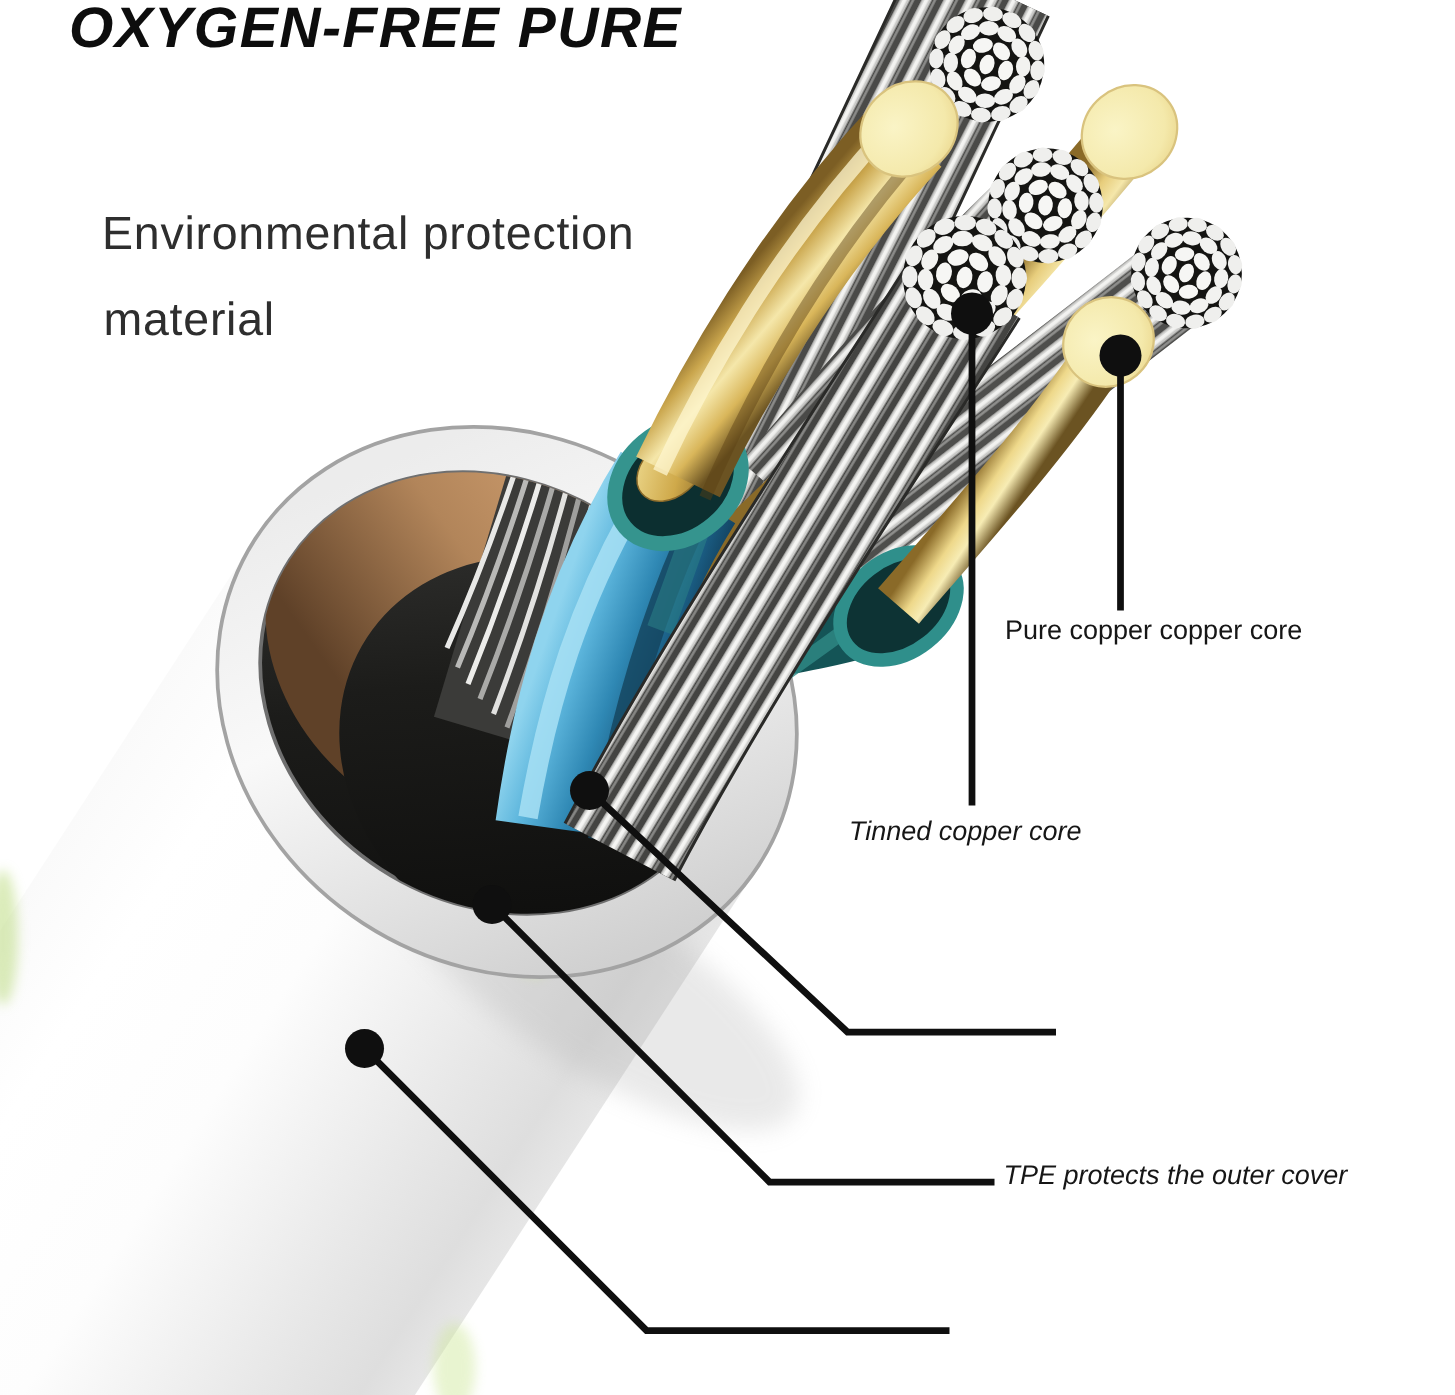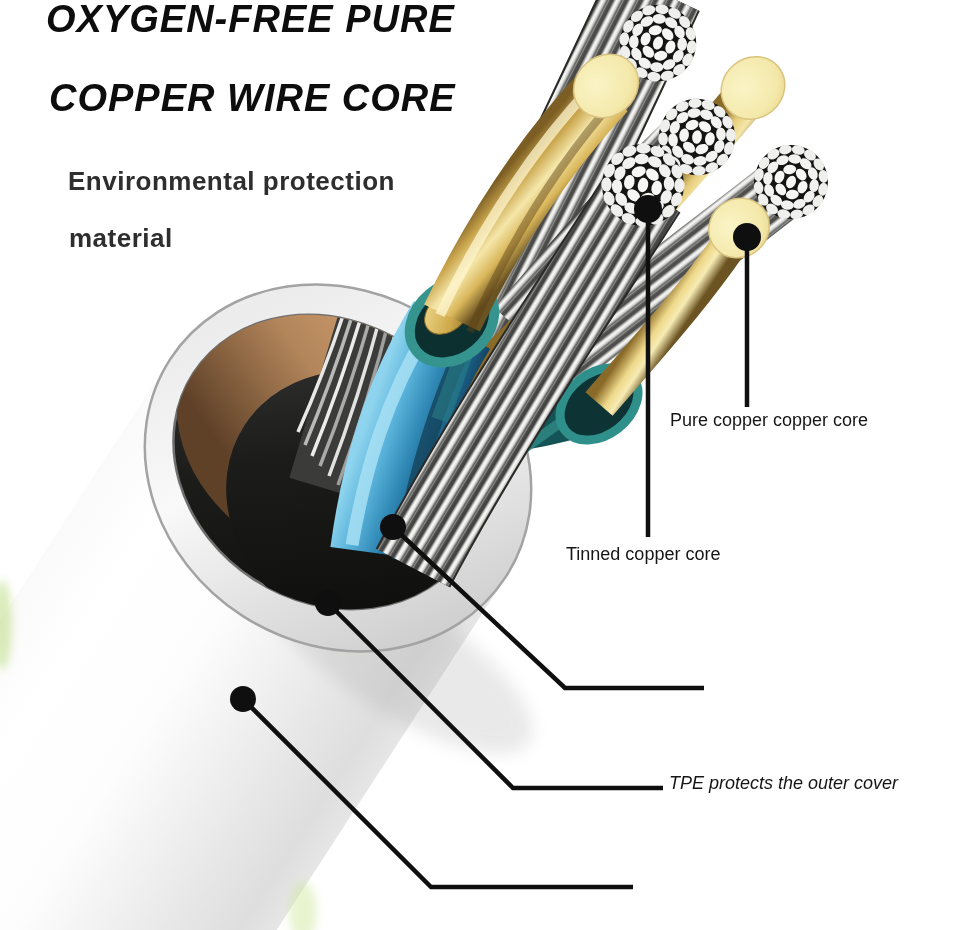--- a/index.html
+++ b/index.html
@@ -1,21 +1,21 @@
 <!DOCTYPE html>
 <html><head>
 <meta charset="utf-8">
 <style>
   html,body{margin:0;padding:0;background:#fff;}
   #stage{position:relative;width:970px;height:930px;overflow:hidden;background:#84cc16;
          font-family:"Liberation Sans", sans-serif;}
   #art{position:absolute;left:0;top:0;}
   .txt{position:absolute;white-space:nowrap;color:#141414;line-height:1.15;}
   .h1{font-size:38px;font-weight:bold;font-style:italic;letter-spacing:1px;color:#0d0d0d;}
-  .feat{font-size:26px;font-weight:700;color:#2e2e2e;letter-spacing:0.5px;margin-top:29px;}
+  .feat{font-size:31px;font-weight:400;color:#2e2e2e;letter-spacing:0.5px;}
   .callout{font-size:18px;color:#161616;}
 </style>
 </head>
 <body>
 
 <div id="stage">
 
 <svg id="art" width="970" height="930" viewBox="0 0 970 930">
   <defs>
     <filter id="blur4" x="-60%" y="-60%" width="220%" height="220%">
@@ -245,22 +245,21 @@
   <g fill="#0f0f0f">
     <circle cx="648" cy="209" r="14"></circle>
     <circle cx="747" cy="237" r="14"></circle>
     <circle cx="393" cy="527" r="13"></circle>
     <circle cx="328" cy="603" r="13"></circle>
     <circle cx="243" cy="699" r="13"></circle>
   </g>
 </svg>
 
 <div class="txt h1" style="left:46px;top:-2px;">OXYGEN-FREE PURE</div>
-<div class="txt h1" style="left:49px;top:77px;">COPPER WIRE CORE</div>
 
 <div class="txt feat" style="left:68px;top:138px;">Environmental protection</div>
 <div class="txt feat" style="left:69px;top:195px;">material</div>
 
 <div class="txt callout" style="left:670px;top:410px;">Pure copper copper core</div>
-<div class="txt callout" style="left:566px;top:544px;">Tinned copper core</div>
+<div class="txt callout" style="left:566px;top:544px;font-style:italic;">Tinned copper core</div>
 <div class="txt callout" style="left:669px;top:773px;font-style:italic;">TPE protects the outer cover</div>
 
 </div>
 
 </body></html>

